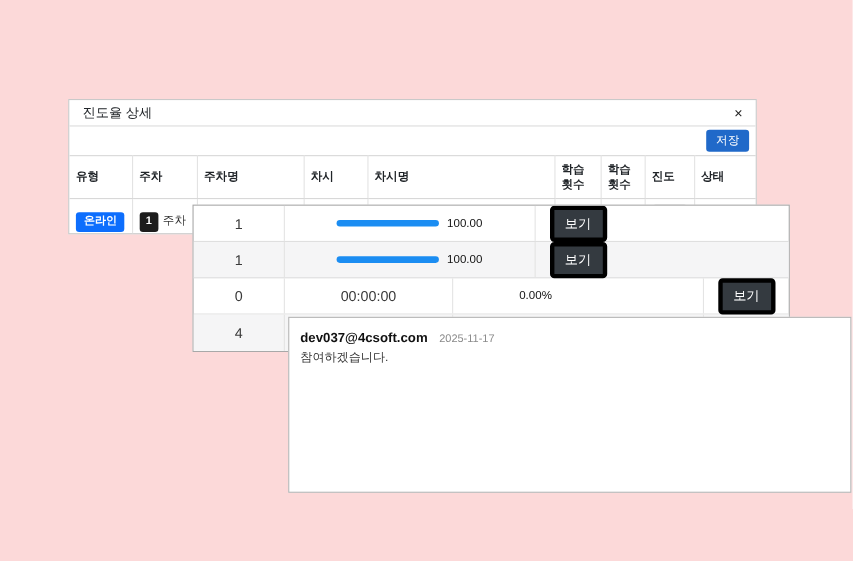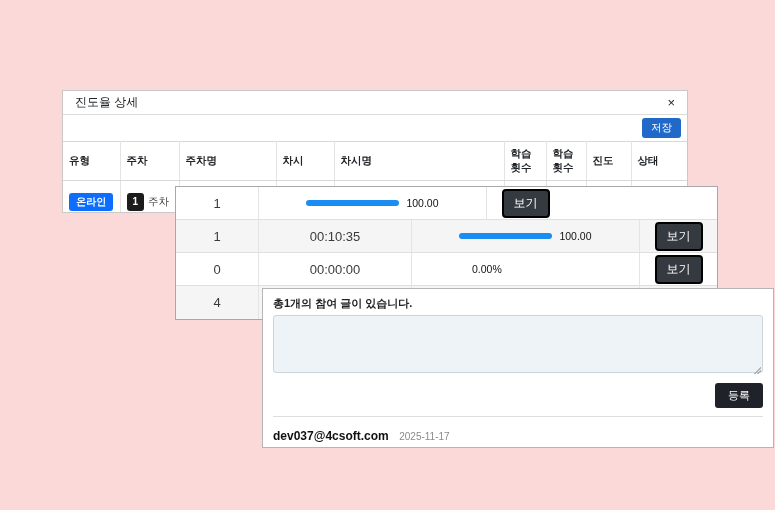--- a/index.html
+++ b/index.html
@@ -46,21 +46,21 @@
   .dt-cell:last-child { border-right:none; }
   .dt-c1 { width:83px; }
   .dt-c2 { width:153px; }
   .dt-c3 { width:228px; }
   .dt-c4 { width:77px; }
   .dt-c3.left { justify-content:flex-start; padding-left:60px;align-items:center; }
   .bar { width:93px; height:6px; background:#1b8df2; border-radius:3px; }
   .bar-label { font-size:10.5px; color:#111; margin-left:7px; }
   .pct-text { font-size:10.5px; color:#111; }
   .btn-view { background:#343a40; color:#fff; font-size:12px; padding:4px 10px;
-    border:2px solid #000000; border-radius:4px; cursor:pointer; }
+    border:4px solid #000000; border-radius:4px; cursor:pointer; }
 
   
   .comment-panel { position:absolute; left:262px; top:288px; width:512px; height:160px;
     background:#fff; border:1px solid #b5b5b5; z-index:3; overflow:hidden; }
   .cp-inner { padding:6px 10px 0 10px; }
   .cp-summary { font-size:11px; font-weight:bold; color:#222; line-height:1.2; margin-top:2px; }
   .cp-textarea-wrap { position:relative; margin-top:5px; }
   .cp-textarea { width:100%; height:58px; background:#eef3f8; border:1px solid #ccd4dc;
     border-radius:3px; resize:none; font-family:inherit; font-size:11px; padding:5px; }
   .resize-handle { position:absolute; right:2px; bottom:3px; width:8px; height:8px;
@@ -139,21 +139,20 @@
         <div class="bar"></div>
         <span class="bar-label">100.00</span>
       </div>
       <div class="dt-cell dt-c4">
         <button class="btn-view">보기</button>
       </div>
     </div>
 
     <div class="dt-row alt">
       <div class="dt-cell dt-c1">1</div>
-      <div class="dt-cell dt-c2">00:10:35</div>
       <div class="dt-cell dt-c3">
         <div class="bar"></div>
         <span class="bar-label">100.00</span>
       </div>
       <div class="dt-cell dt-c4">
         <button class="btn-view">보기</button>
       </div>
     </div>
 
     <div class="dt-row">
@@ -170,31 +169,20 @@
     <div class="dt-row alt">
       <div class="dt-cell dt-c1">4</div>
       <div class="dt-cell dt-c2"></div>
       <div class="dt-cell dt-c3"></div>
       <div class="dt-cell dt-c4"></div>
     </div>
 
   </div>
 
   <div class="comment-panel">
-    <div class="cp-inner">
-      <div class="cp-summary">총1개의 참여 글이 있습니다.</div>
-      <div class="cp-textarea-wrap">
-        <textarea class="cp-textarea" style=""></textarea>
-        <div class="resize-handle"></div>
-      </div>
-      <div class="cp-btn-row">
-        <button class="btn-submit">등록</button>
-      </div>
-      <div class="cp-divider"></div>
-    </div>
     <div class="cp-comment">
       <div class="cm-head">
         <span class="cm-author">dev037@4csoft.com</span>
         <span class="cm-date">2025-11-17</span>
       </div>
       <div class="cm-body">참여하겠습니다.</div>
 
     </div>
   </div>
 

